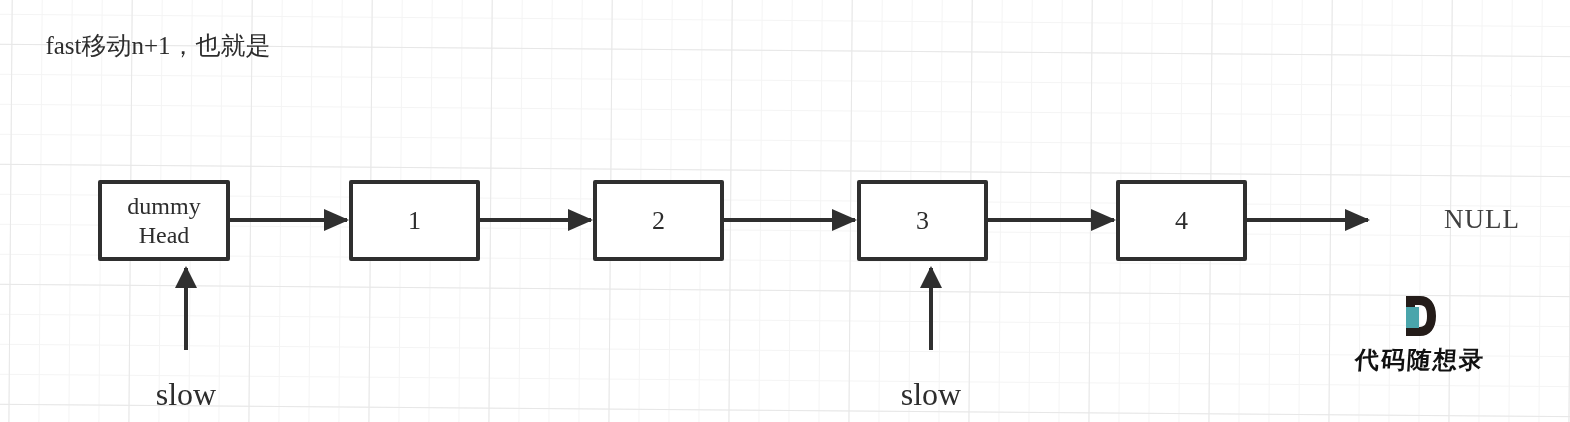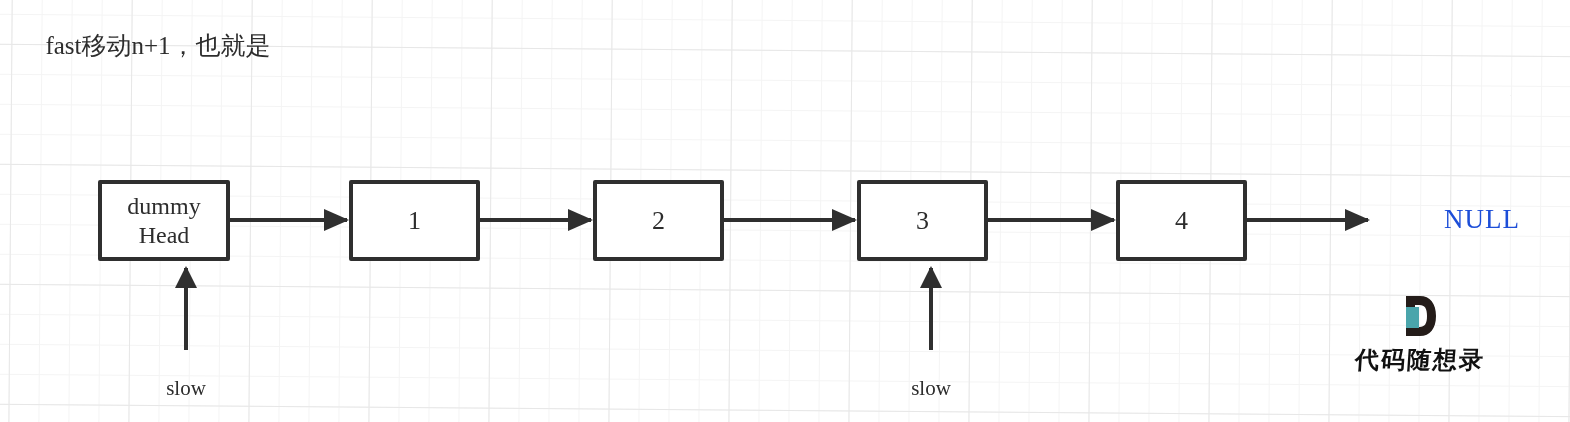--- a/index.html
+++ b/index.html
@@ -90,32 +90,32 @@
     transform: translateX(-50%);
     width: 0; height: 0;
     border-bottom: 22px solid #2f2f2f;
     border-left: 11px solid transparent;
     border-right: 11px solid transparent;
   }
   .ptr-label {
     position: absolute;
     width: 100px;
     text-align: center;
-    font-size: 21px;
+    font-size: 32px;
     color: #2d2d2d;
   }
   .null-label {
     position: absolute;
     left: 1420px;
     top: 204px;
     width: 124px;
     text-align: center;
     font-size: 27px;
     letter-spacing: 1px;
-    color: #1d4ed8;
+    color: #404040;
   }
   .logo {
     position: absolute;
     left: 1340px;
     top: 296px;
     width: 160px;
     text-align: center;
   }
   .logo-mark { display: inline-block; }
   .logo-text {

